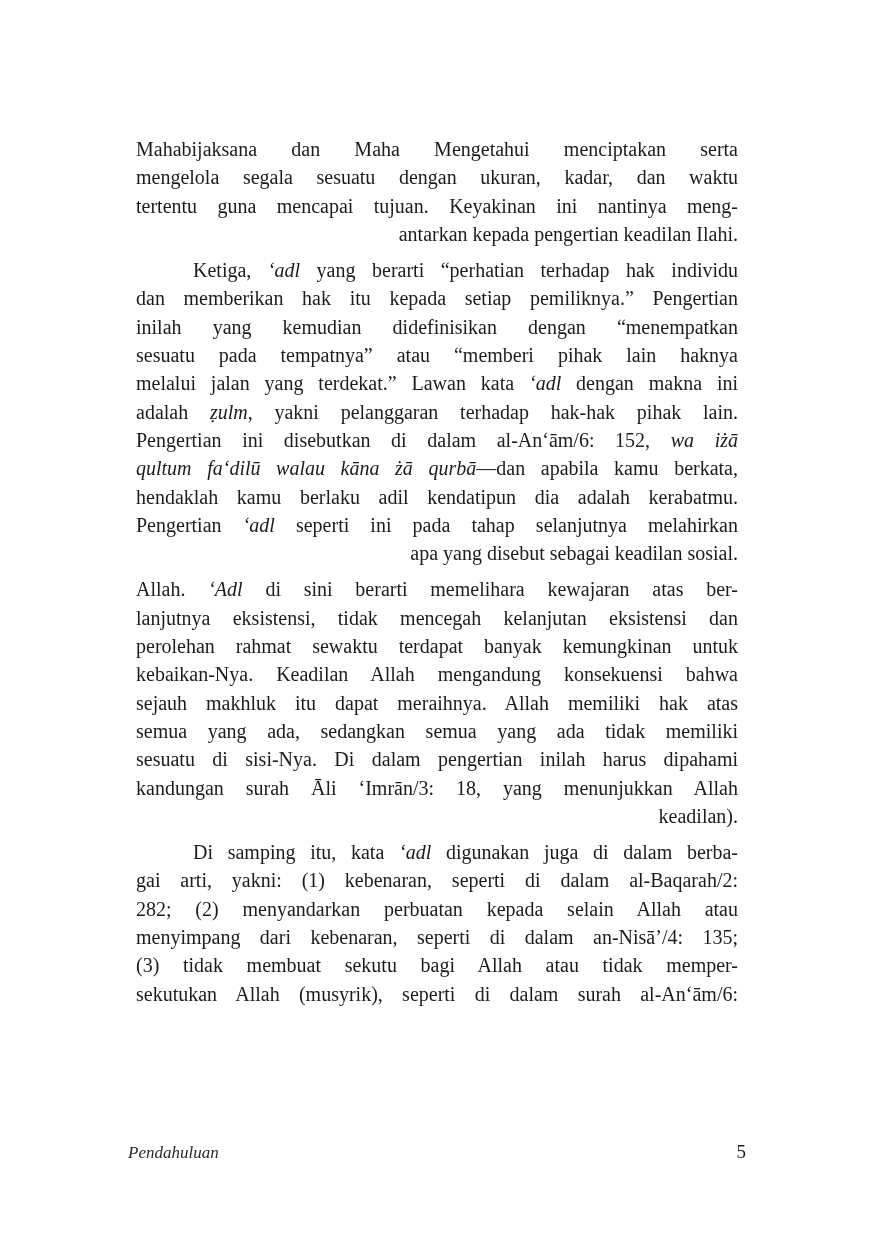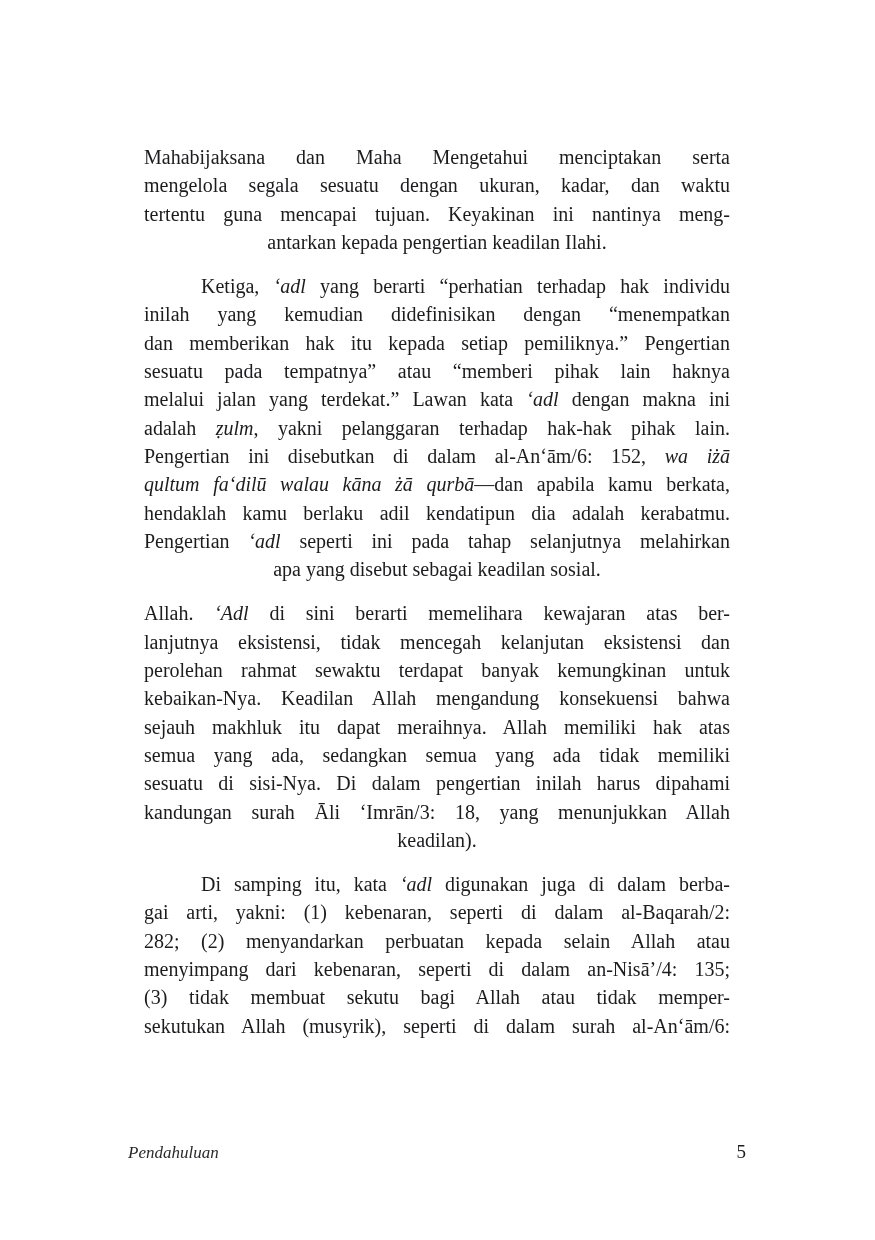--- a/index.html
+++ b/index.html
@@ -18,24 +18,24 @@
     height: 1240px;
     background: #ffffff;
   }
   .text-block {
     position: absolute;
     left: 128px;
     top: 127px;
     width: 618px;
     font-size: 20px;
   }
-  .paragraph { margin: 16px; padding: 0; }
+  .paragraph { margin: 8px; padding: 0; }
   .line {
     line-height: 28.3px;
-    text-align: center;
+    text-align: right;
   }
   .line.j {
     text-align: justify;
     text-align-last: justify;
   }
   .line.ind {
     text-indent: 57px;
   }
   .line i { font-style: italic; }
   .footer {
@@ -64,22 +64,22 @@
 <div class="page">
   <div class="text-block">
       <div class="paragraph">
         <div class="line j"><span>Mahabijaksana dan Maha Mengetahui menciptakan serta</span></div>
         <div class="line j"><span>mengelola segala sesuatu dengan ukuran, kadar, dan waktu</span></div>
         <div class="line j"><span>tertentu guna mencapai tujuan. Keyakinan ini nantinya meng-</span></div>
         <div class="line"><span>antarkan kepada pengertian keadilan Ilahi.</span></div>
       </div>
       <div class="paragraph">
         <div class="line j ind"><span>Ketiga, </span><i>‘adl</i><span> yang berarti “perhatian terhadap hak individu</span></div>
+        <div class="line j"><span>dan memberikan hak itu kepada setiap pemiliknya.” Pengertian</span></div>
         <div class="line j"><span>inilah yang kemudian didefinisikan dengan “menempatkan</span></div>
-        <div class="line j"><span>dan memberikan hak itu kepada setiap pemiliknya.” Pengertian</span></div>
         <div class="line j"><span>sesuatu pada tempatnya” atau “memberi pihak lain haknya</span></div>
         <div class="line j"><span>melalui jalan yang terdekat.” Lawan kata </span><i>‘adl</i><span> dengan makna ini</span></div>
         <div class="line j"><span>adalah </span><i>ẓulm</i><span>, yakni pelanggaran terhadap hak-hak pihak lain.</span></div>
         <div class="line j"><span>Pengertian ini disebutkan di dalam al-An‘ām/6: 152, </span><i>wa iżā</i></div>
         <div class="line j"><i>qultum fa‘dilū walau kāna żā qurbā</i><span>—dan apabila kamu berkata,</span></div>
         <div class="line j"><span>hendaklah kamu berlaku adil kendatipun dia adalah kerabatmu.</span></div>
         <div class="line j"><span>Pengertian </span><i>‘adl</i><span> seperti ini pada tahap selanjutnya melahirkan</span></div>
         <div class="line"><span>apa yang disebut sebagai keadilan sosial.</span></div>
       </div>
       <div class="paragraph">

